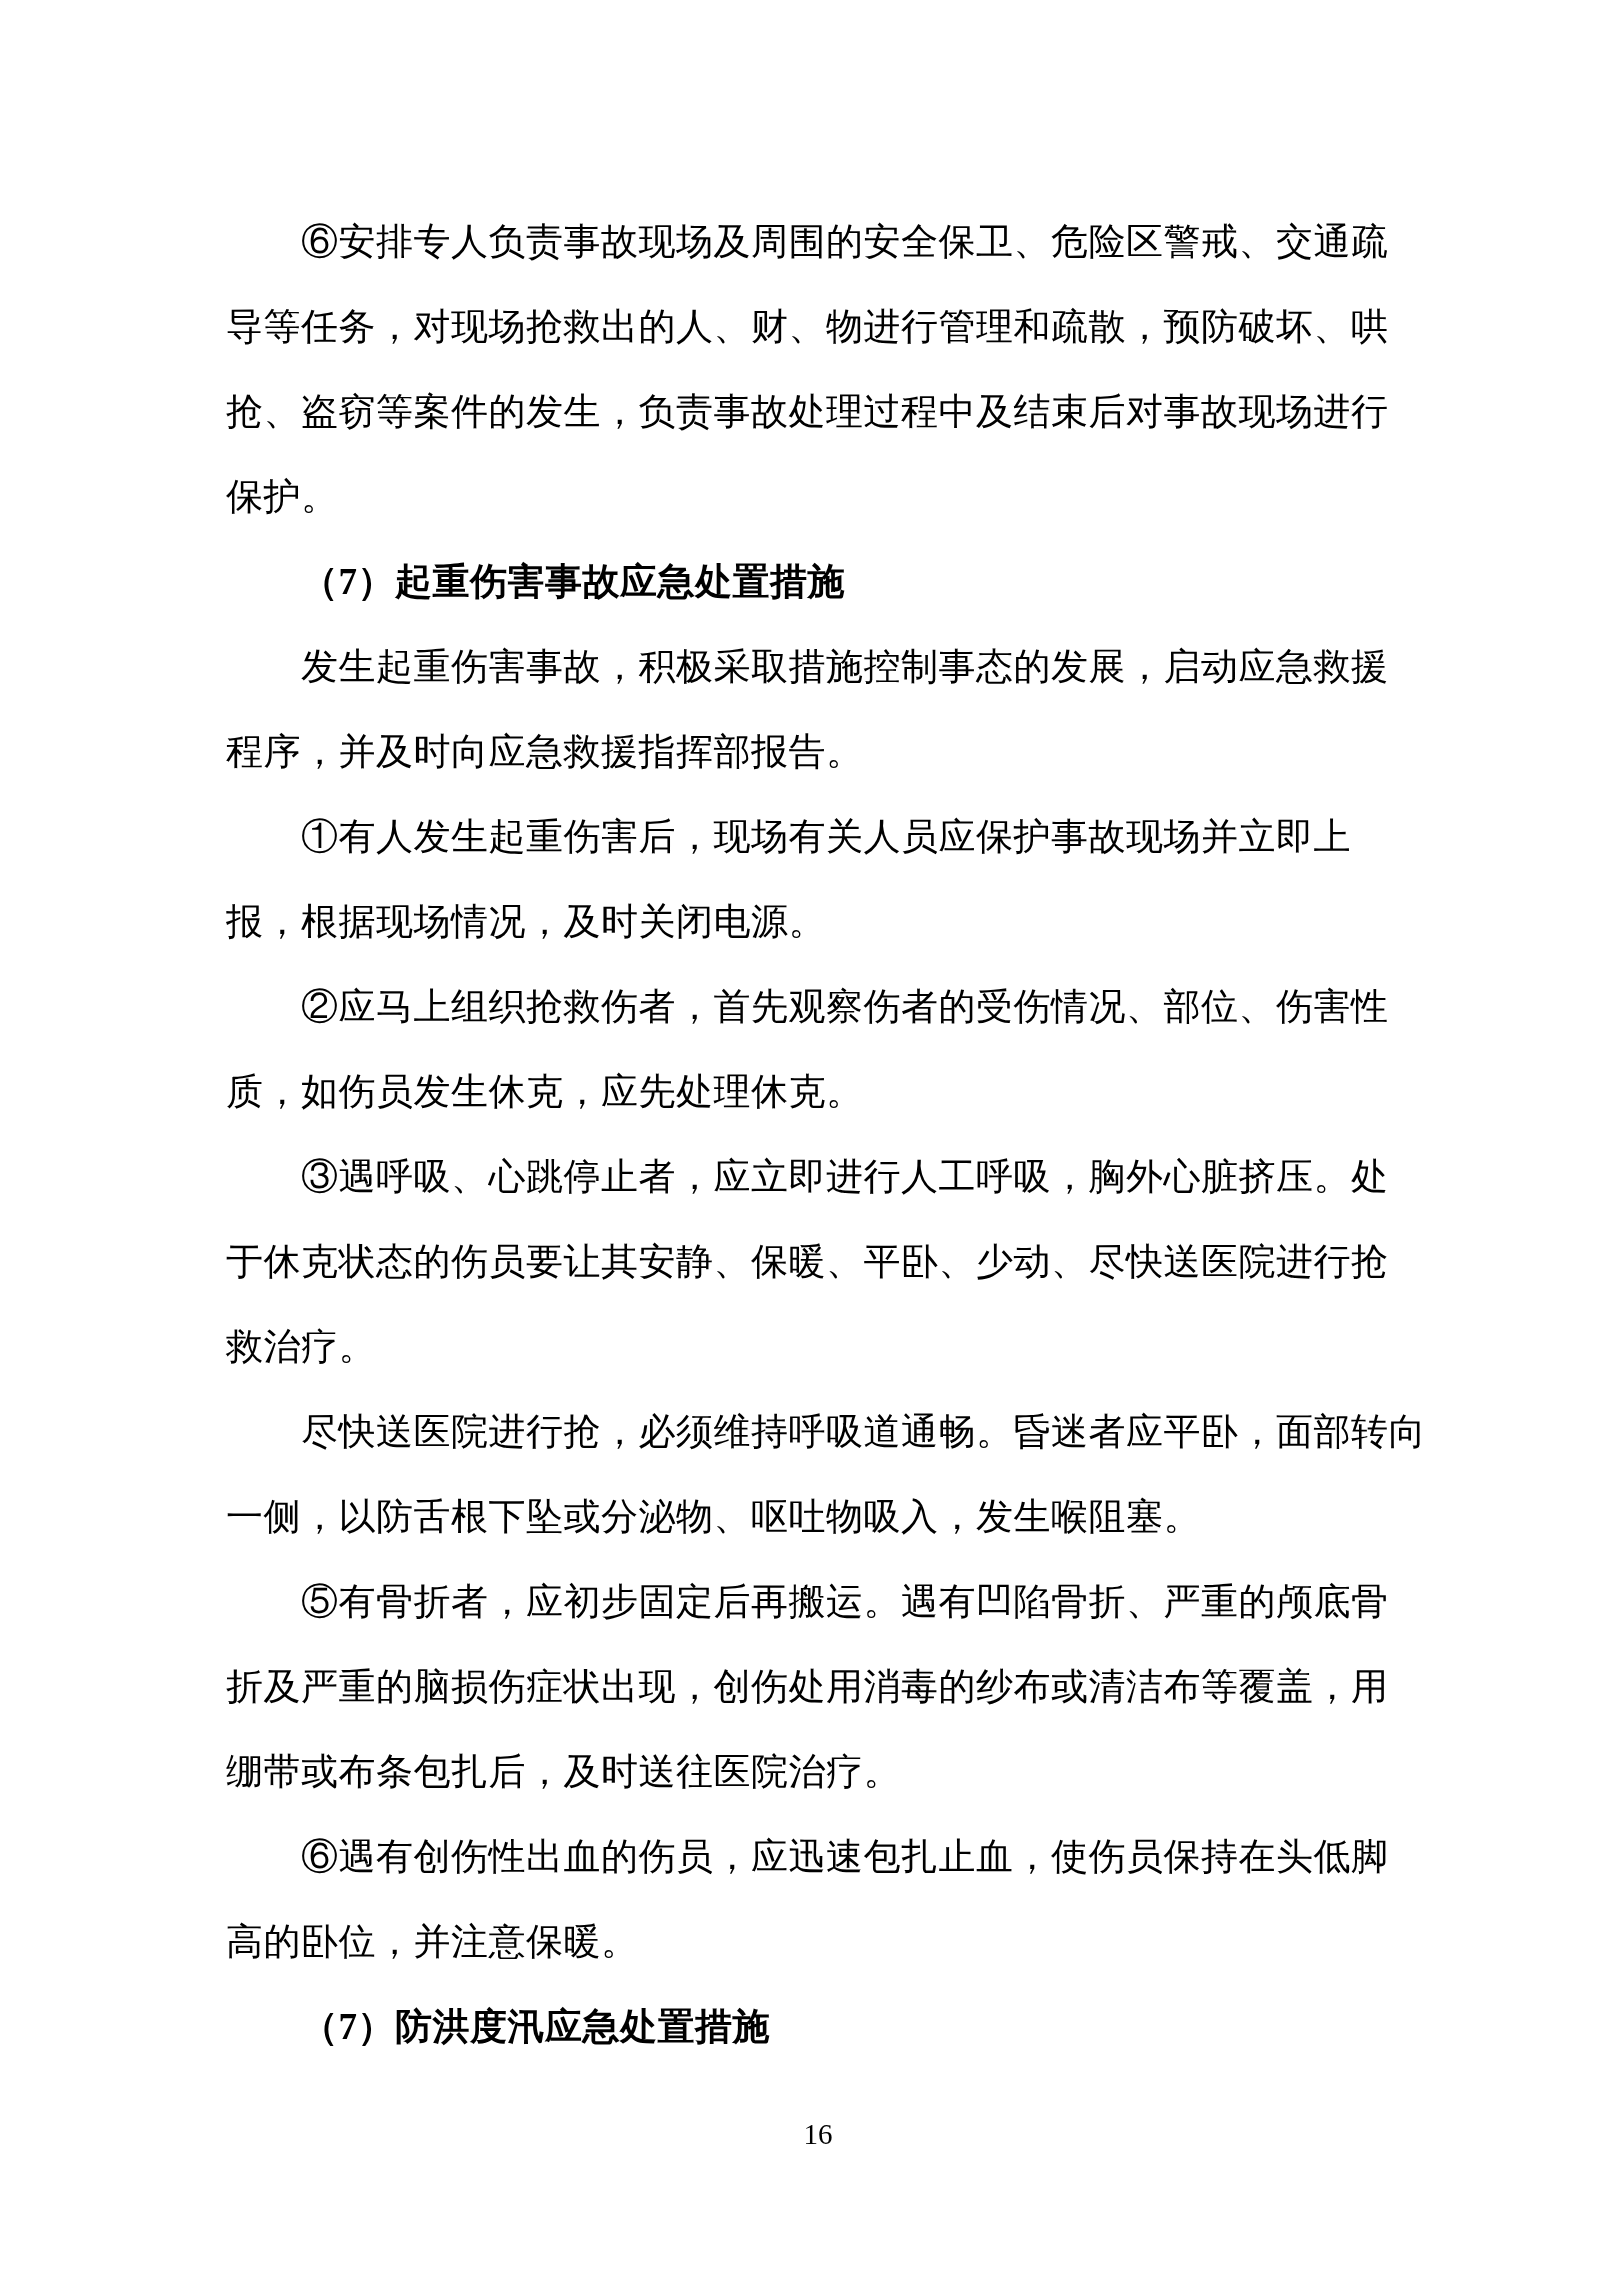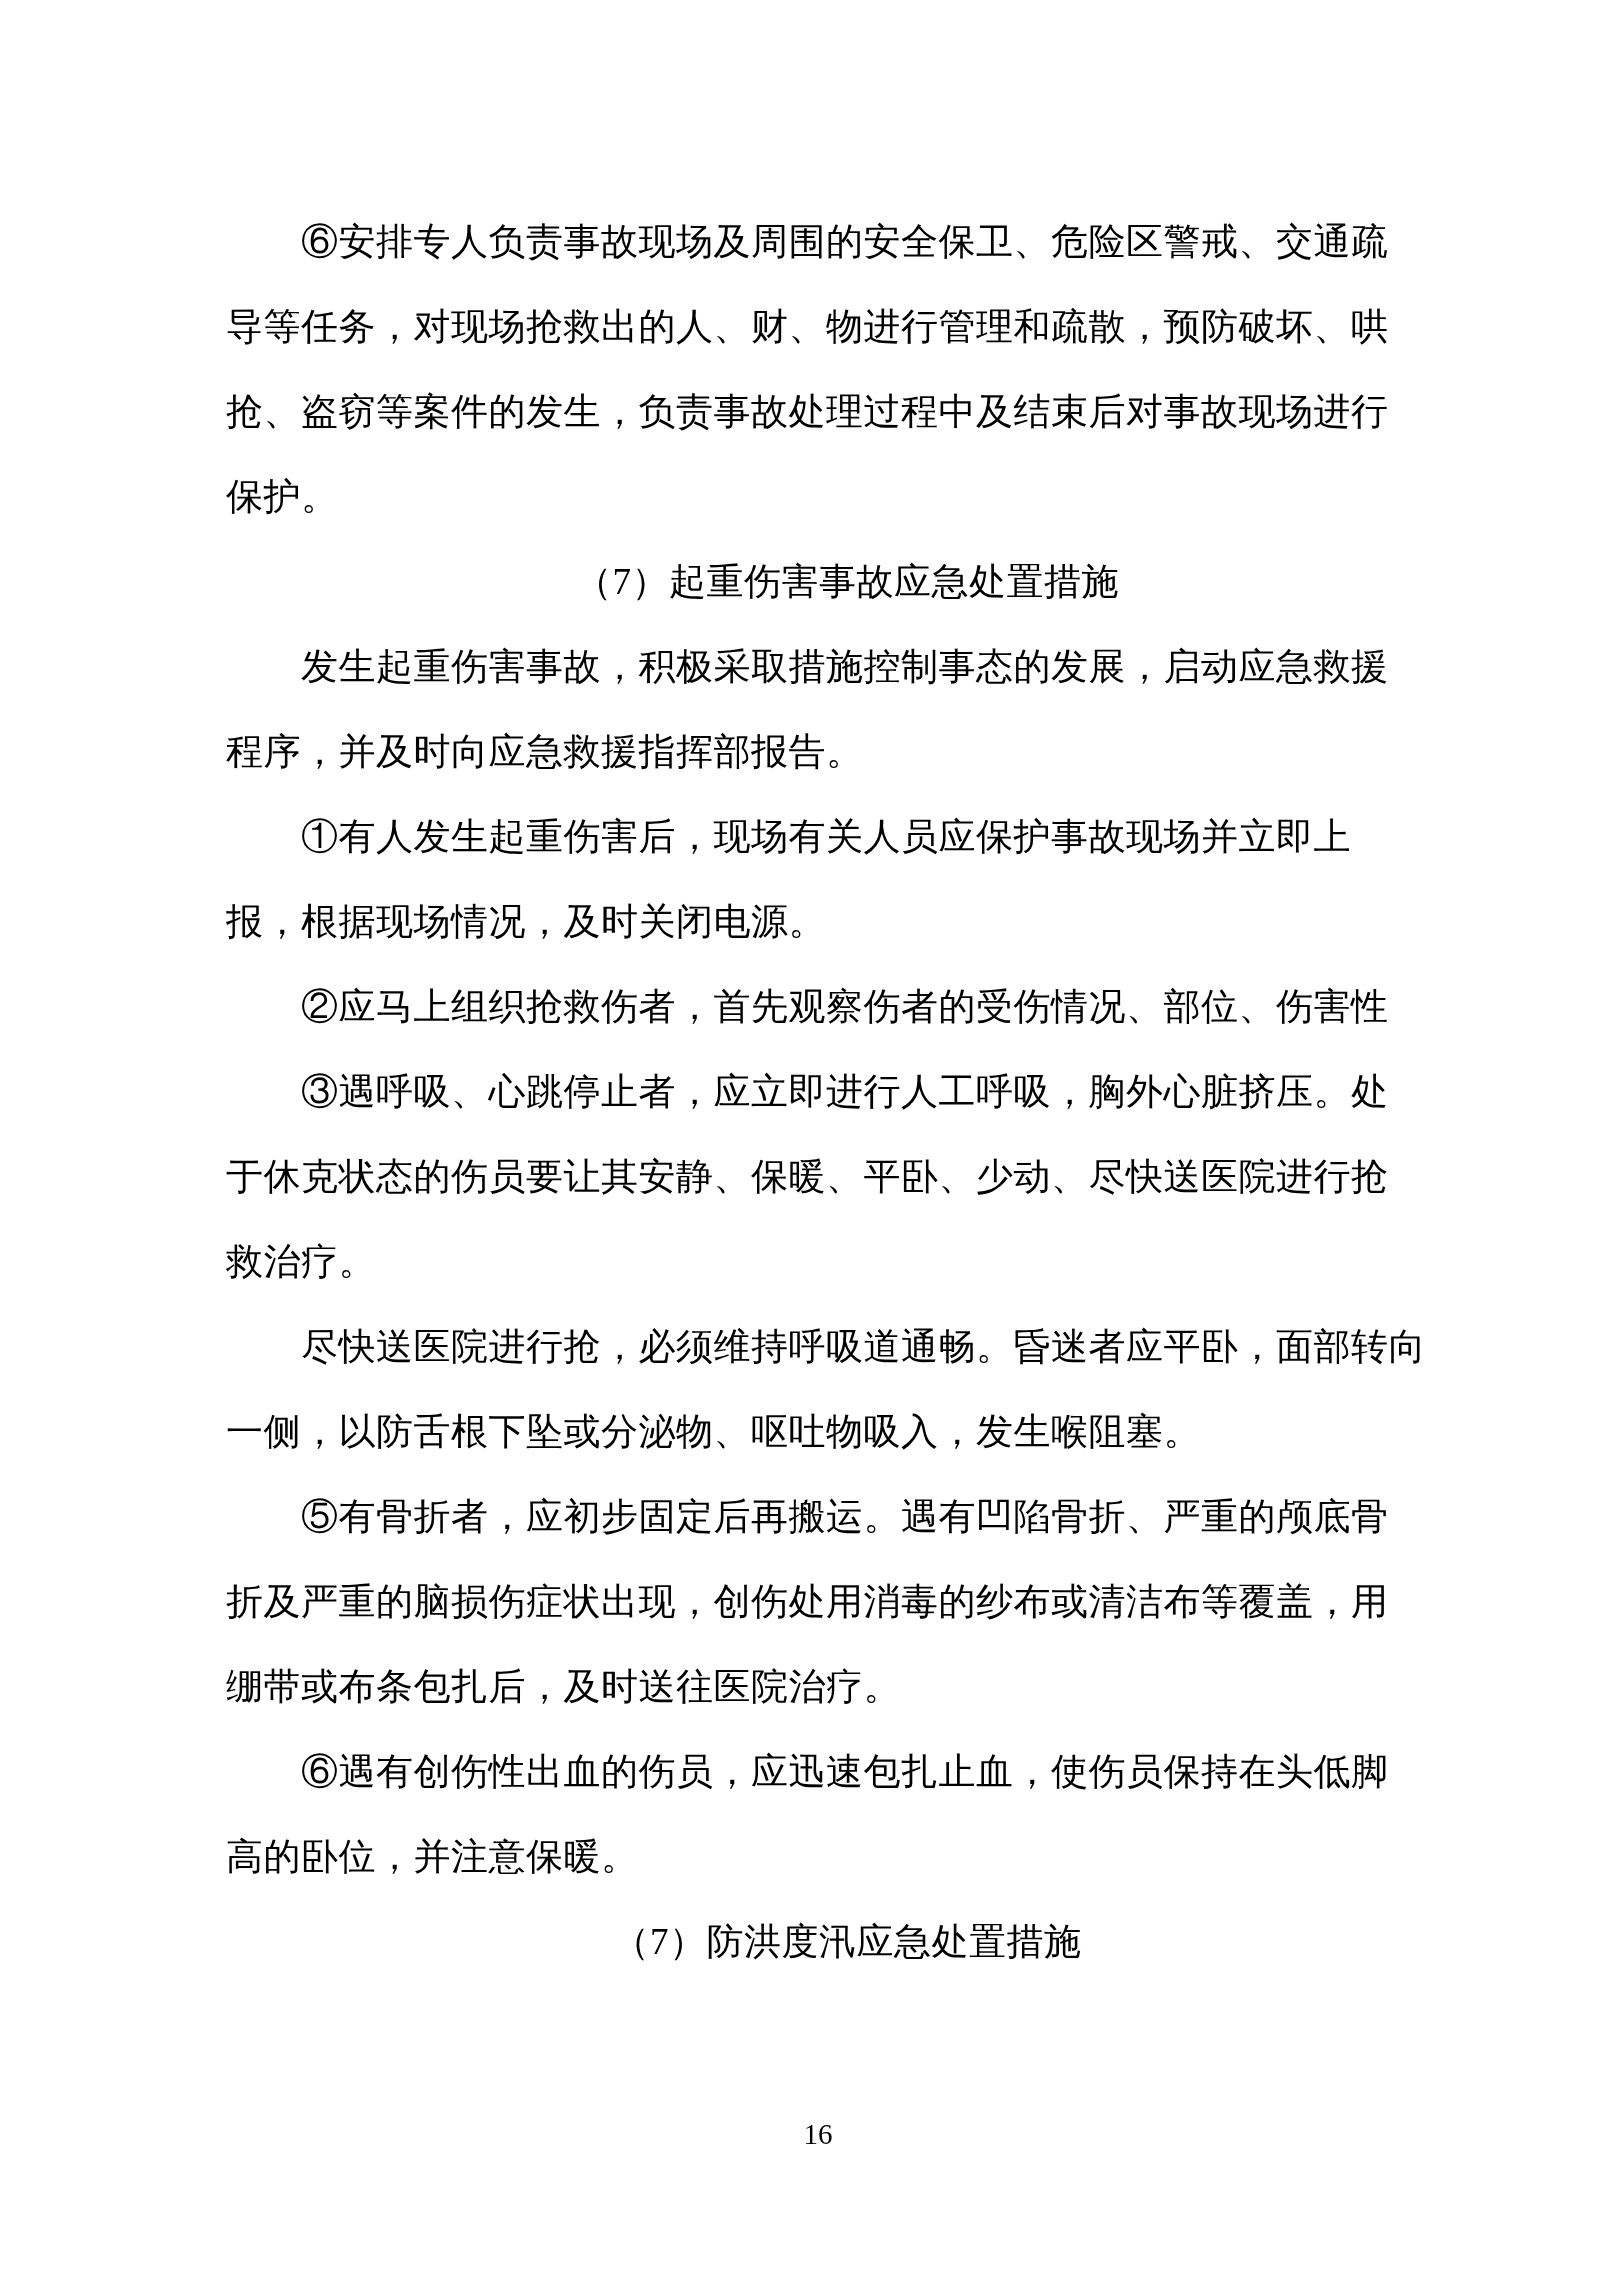--- a/index.html
+++ b/index.html
@@ -27,22 +27,21 @@
     letter-spacing: 0.5px;
   }
   .line {
     white-space: nowrap;
     height: 85px;
   }
   .line.indent {
     text-indent: 75px;
   }
   .line.heading {
-    font-weight: normal;
-    text-align: center;
+    font-weight: bold;
   }
   .page-footer {
     position: absolute;
     top: 2117px;
     left: 0;
     width: 1620px;
     text-align: center;
     font-size: 29px;
     line-height: 35px;
     color: #000000;
@@ -59,20 +58,21 @@
   <div class="line indent">⑥安排专人负责事故现场及周围的安全保卫、危险区警戒、交通疏</div>
       <div class="line">导等任务，对现场抢救出的人、财、物进行管理和疏散，预防破坏、哄</div>
       <div class="line">抢、盗窃等案件的发生，负责事故处理过程中及结束后对事故现场进行</div>
       <div class="line">保护。</div>
       <div class="line heading indent">（7）起重伤害事故应急处置措施</div>
       <div class="line indent">发生起重伤害事故，积极采取措施控制事态的发展，启动应急救援</div>
       <div class="line">程序，并及时向应急救援指挥部报告。</div>
       <div class="line indent">①有人发生起重伤害后，现场有关人员应保护事故现场并立即上</div>
       <div class="line">报，根据现场情况，及时关闭电源。</div>
       <div class="line indent">②应马上组织抢救伤者，首先观察伤者的受伤情况、部位、伤害性</div>
+      <div class="line">质，如伤员发生休克，应先处理休克。</div>
       <div class="line indent">③遇呼吸、心跳停止者，应立即进行人工呼吸，胸外心脏挤压。处</div>
       <div class="line">于休克状态的伤员要让其安静、保暖、平卧、少动、尽快送医院进行抢</div>
       <div class="line">救治疗。</div>
       <div class="line indent">尽快送医院进行抢，必须维持呼吸道通畅。昏迷者应平卧，面部转向</div>
       <div class="line">一侧，以防舌根下坠或分泌物、呕吐物吸入，发生喉阻塞。</div>
       <div class="line indent">⑤有骨折者，应初步固定后再搬运。遇有凹陷骨折、严重的颅底骨</div>
       <div class="line">折及严重的脑损伤症状出现，创伤处用消毒的纱布或清洁布等覆盖，用</div>
       <div class="line">绷带或布条包扎后，及时送往医院治疗。</div>
       <div class="line indent">⑥遇有创伤性出血的伤员，应迅速包扎止血，使伤员保持在头低脚</div>
       <div class="line">高的卧位，并注意保暖。</div>

